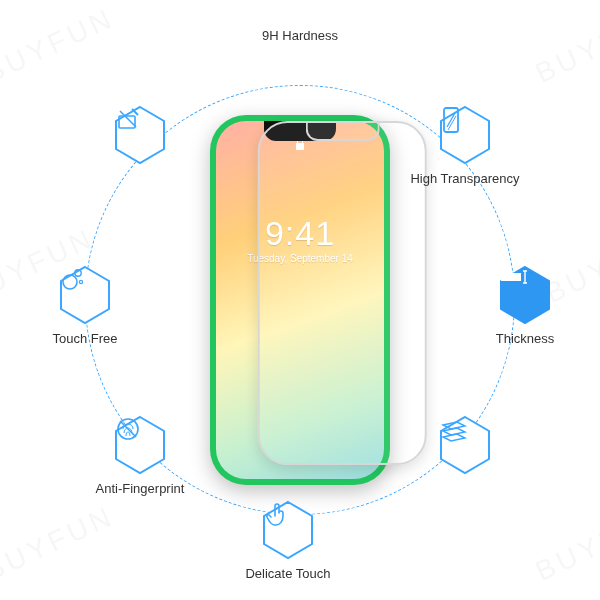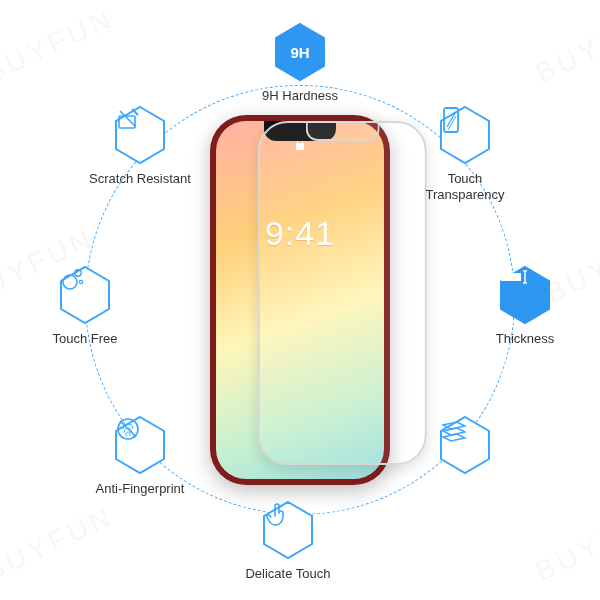--- a/index.html
+++ b/index.html
@@ -42,21 +42,21 @@
     box-sizing: border-box;
   }
 
   .phone {
     position: absolute;
     left: 50%;
     top: 50%;
     transform: translate(-50%, -50%);
     width: 180px;
     height: 370px;
-    background: #7f1d1d;
+    background: #22c55e;
     border-radius: 36px;
     box-shadow: 0 6px 20px rgba(0,0,0,0.25);
   }
   .phone-screen {
     position: absolute;
     inset: 6px;
     border-radius: 30px;
     overflow: hidden;
     background: linear-gradient(160deg, #ffb1a5 0%, #ffd07a 30%, #fff6b8 55%, #c7f0d0 80%, #9adfe0 100%);
   }
@@ -187,67 +187,61 @@
 
 <div class="phone">
   <div class="phone-screen">
     <div class="notch"></div>
     <div class="phone-lock">
       <svg width="12" height="14" viewBox="0 0 12 14">
           <path d="M3 6V4a3 3 0 016 0v2h1v7H2V6h1zm1 0h4V4a2 2 0 00-4 0v2z" fill="#fff"></path>
         </svg>
     </div>
     <div class="phone-time">9:41</div>
+    <div class="phone-date">Tuesday, September 14</div>
   </div>
 </div>
 
 <div class="protector">
   <div class="protector-notch"></div>
 </div>
 
 <div class="feature f-top">
-  <div class="hex filled">
-    <svg viewBox="0 0 52 60">
-        <polygon points="26,2 50,16 50,44 26,58 2,44 2,16"></polygon>
-      </svg>
-    <div class="inner" style="color:#fff;font-size:15px;font-weight:700;">9H</div>
-  </div>
   <div class="feature-label">9H Hardness</div>
 </div>
 
 <div class="feature f-scratch">
   <div class="hex outline">
     <svg viewBox="0 0 52 60">
         <polygon points="26,2 50,16 50,44 26,58 2,44 2,16"></polygon>
       </svg>
     <div class="inner">
       <svg width="28" height="28" viewBox="0 0 28 28">
         <rect x="5" y="11" width="16" height="12" rx="1" fill="none" stroke="#3aa6ff" stroke-width="1.6"></rect>
         <path d="M6 6 L22 22" stroke="#3aa6ff" stroke-width="1.6"></path>
         <path d="M18 4 L24 10" stroke="#3aa6ff" stroke-width="2"></path>
       </svg>
     </div>
   </div>
-  <div class="feature-label">Scratch Resistant</div>
 </div>
 
 <div class="feature f-trans">
   <div class="hex outline">
     <svg viewBox="0 0 52 60">
         <polygon points="26,2 50,16 50,44 26,58 2,44 2,16"></polygon>
       </svg>
     <div class="inner">
       <svg width="26" height="30" viewBox="0 0 26 30">
         <rect x="5" y="3" width="14" height="24" rx="2" fill="none" stroke="#3aa6ff" stroke-width="1.8"></rect>
         <path d="M8 22 L16 8" stroke="#3aa6ff" stroke-width="1.3"></path>
         <path d="M9 25 L17 11" stroke="#3aa6ff" stroke-width="1"></path>
       </svg>
     </div>
   </div>
-  <div class="feature-label">Touch Transparency</div>
+  <div class="feature-label">High Transparency</div>
 </div>
 
 <div class="feature f-bubble">
   <div class="hex outline">
     <svg viewBox="0 0 52 60">
         <polygon points="26,2 50,16 50,44 26,58 2,44 2,16"></polygon>
       </svg>
     <div class="inner">
       <svg width="28" height="28" viewBox="0 0 28 28">
         <circle cx="11" cy="17" r="7" fill="none" stroke="#3aa6ff" stroke-width="1.6"></circle>

